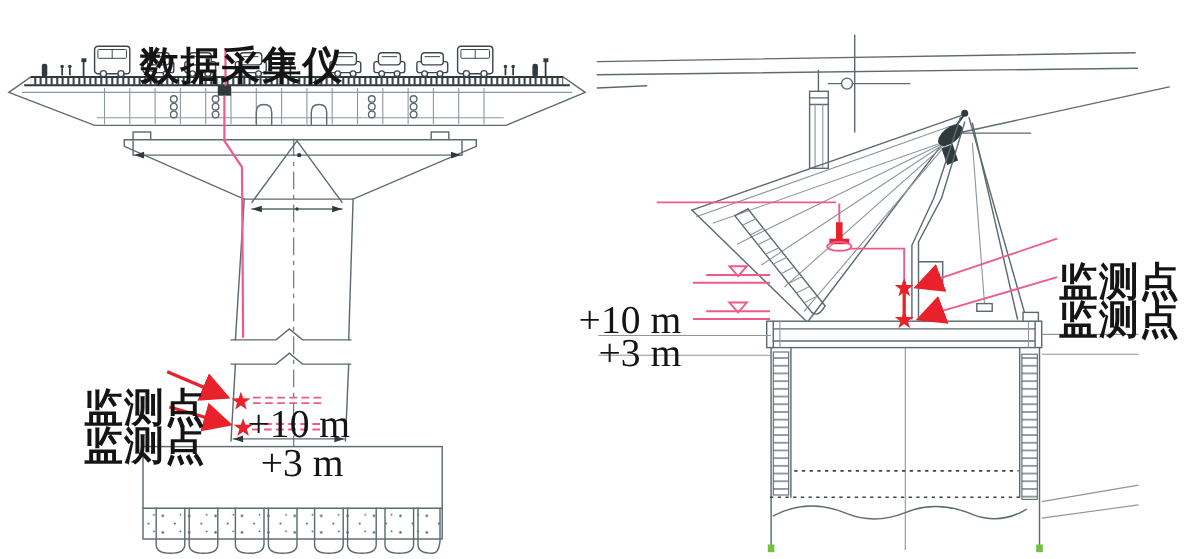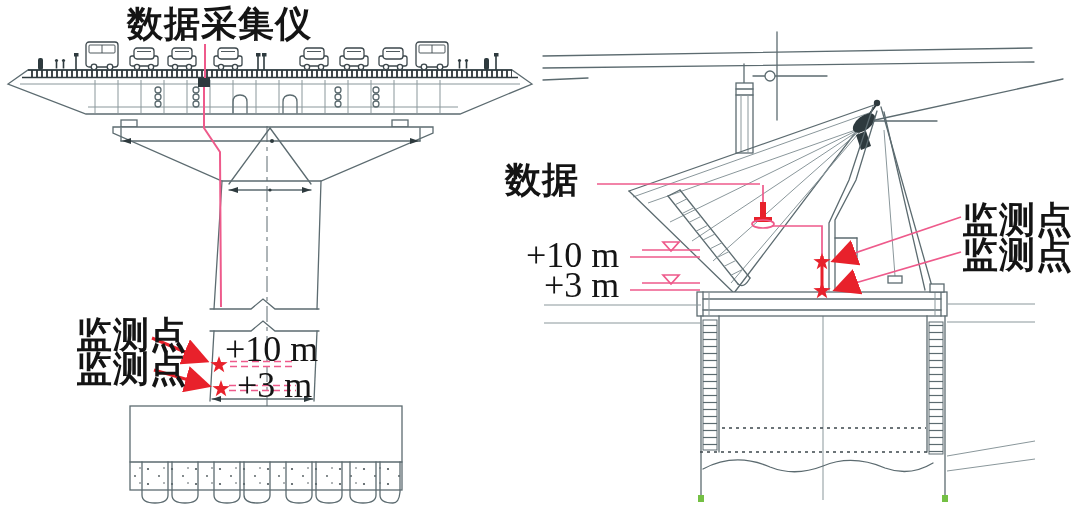--- a/index.html
+++ b/index.html
@@ -16,21 +16,21 @@
   .vdark{stroke:#2e3a3e;stroke-width:1.6}
   .vdarkf{fill:#2e3a3e}
   .pk{stroke:#ee5a8b;stroke-width:2;fill:none}
   .pkthin{stroke:#ee5a8b;stroke-width:1.7;fill:none}
   .pkdash{stroke:#ee5a8b;stroke-width:1.7;fill:none;stroke-dasharray:7 4}
   .rd{stroke:#e8212b;stroke-width:3;fill:none}
   .rdf{fill:#e8212b;stroke:none}
   .grn{fill:#74c044;stroke:none}
   .cl{stroke:#5c6b70;stroke-width:1;stroke-dasharray:16 5 4 5;fill:none}
   .dsh{stroke:#3c474c;stroke-width:1.5;stroke-dasharray:3 4;fill:none}
-  .lbl{position:absolute;color:#141414;line-height:1;white-space:nowrap;}
+  .lbl{position:absolute;color:#141414;line-height:1;white-space:nowrap;margin-top:36px;}
   .cn{font-weight:700;font-size:36px;letter-spacing:1px;}
   .num{font-size:36px;font-weight:400;}
   .ctr{text-align:center;}
 </style>
 </head>
 <body>
 
 <div id="stage">
 
 <svg width="1080" height="508" viewBox="0 0 1080 508">
@@ -347,19 +347,18 @@
     </g>
   </g>
 </svg>
 
   <div class="lbl cn" style="left:127px;top:6px;">数据采集仪</div>
   <div class="lbl cn" style="left:76px;top:317px;">监测点</div>
   <div class="lbl cn" style="left:76px;top:351px;">监测点</div>
   <div class="lbl num" style="left:225px;top:331px;">+10 m</div>
   <div class="lbl num" style="left:237px;top:367px;">+3 m</div>
 
-  <div class="lbl cn ctr" style="left:486px;top:162px;width:112px;">数据</div>
   <div class="lbl num" style="left:526px;top:237px;">+10 m</div>
   <div class="lbl num" style="left:544px;top:267px;">+3 m</div>
   <div class="lbl cn" style="left:962px;top:202px;">监测点</div>
   <div class="lbl cn" style="left:962px;top:237px;">监测点</div>
 
 </div>
 
 </body></html>

